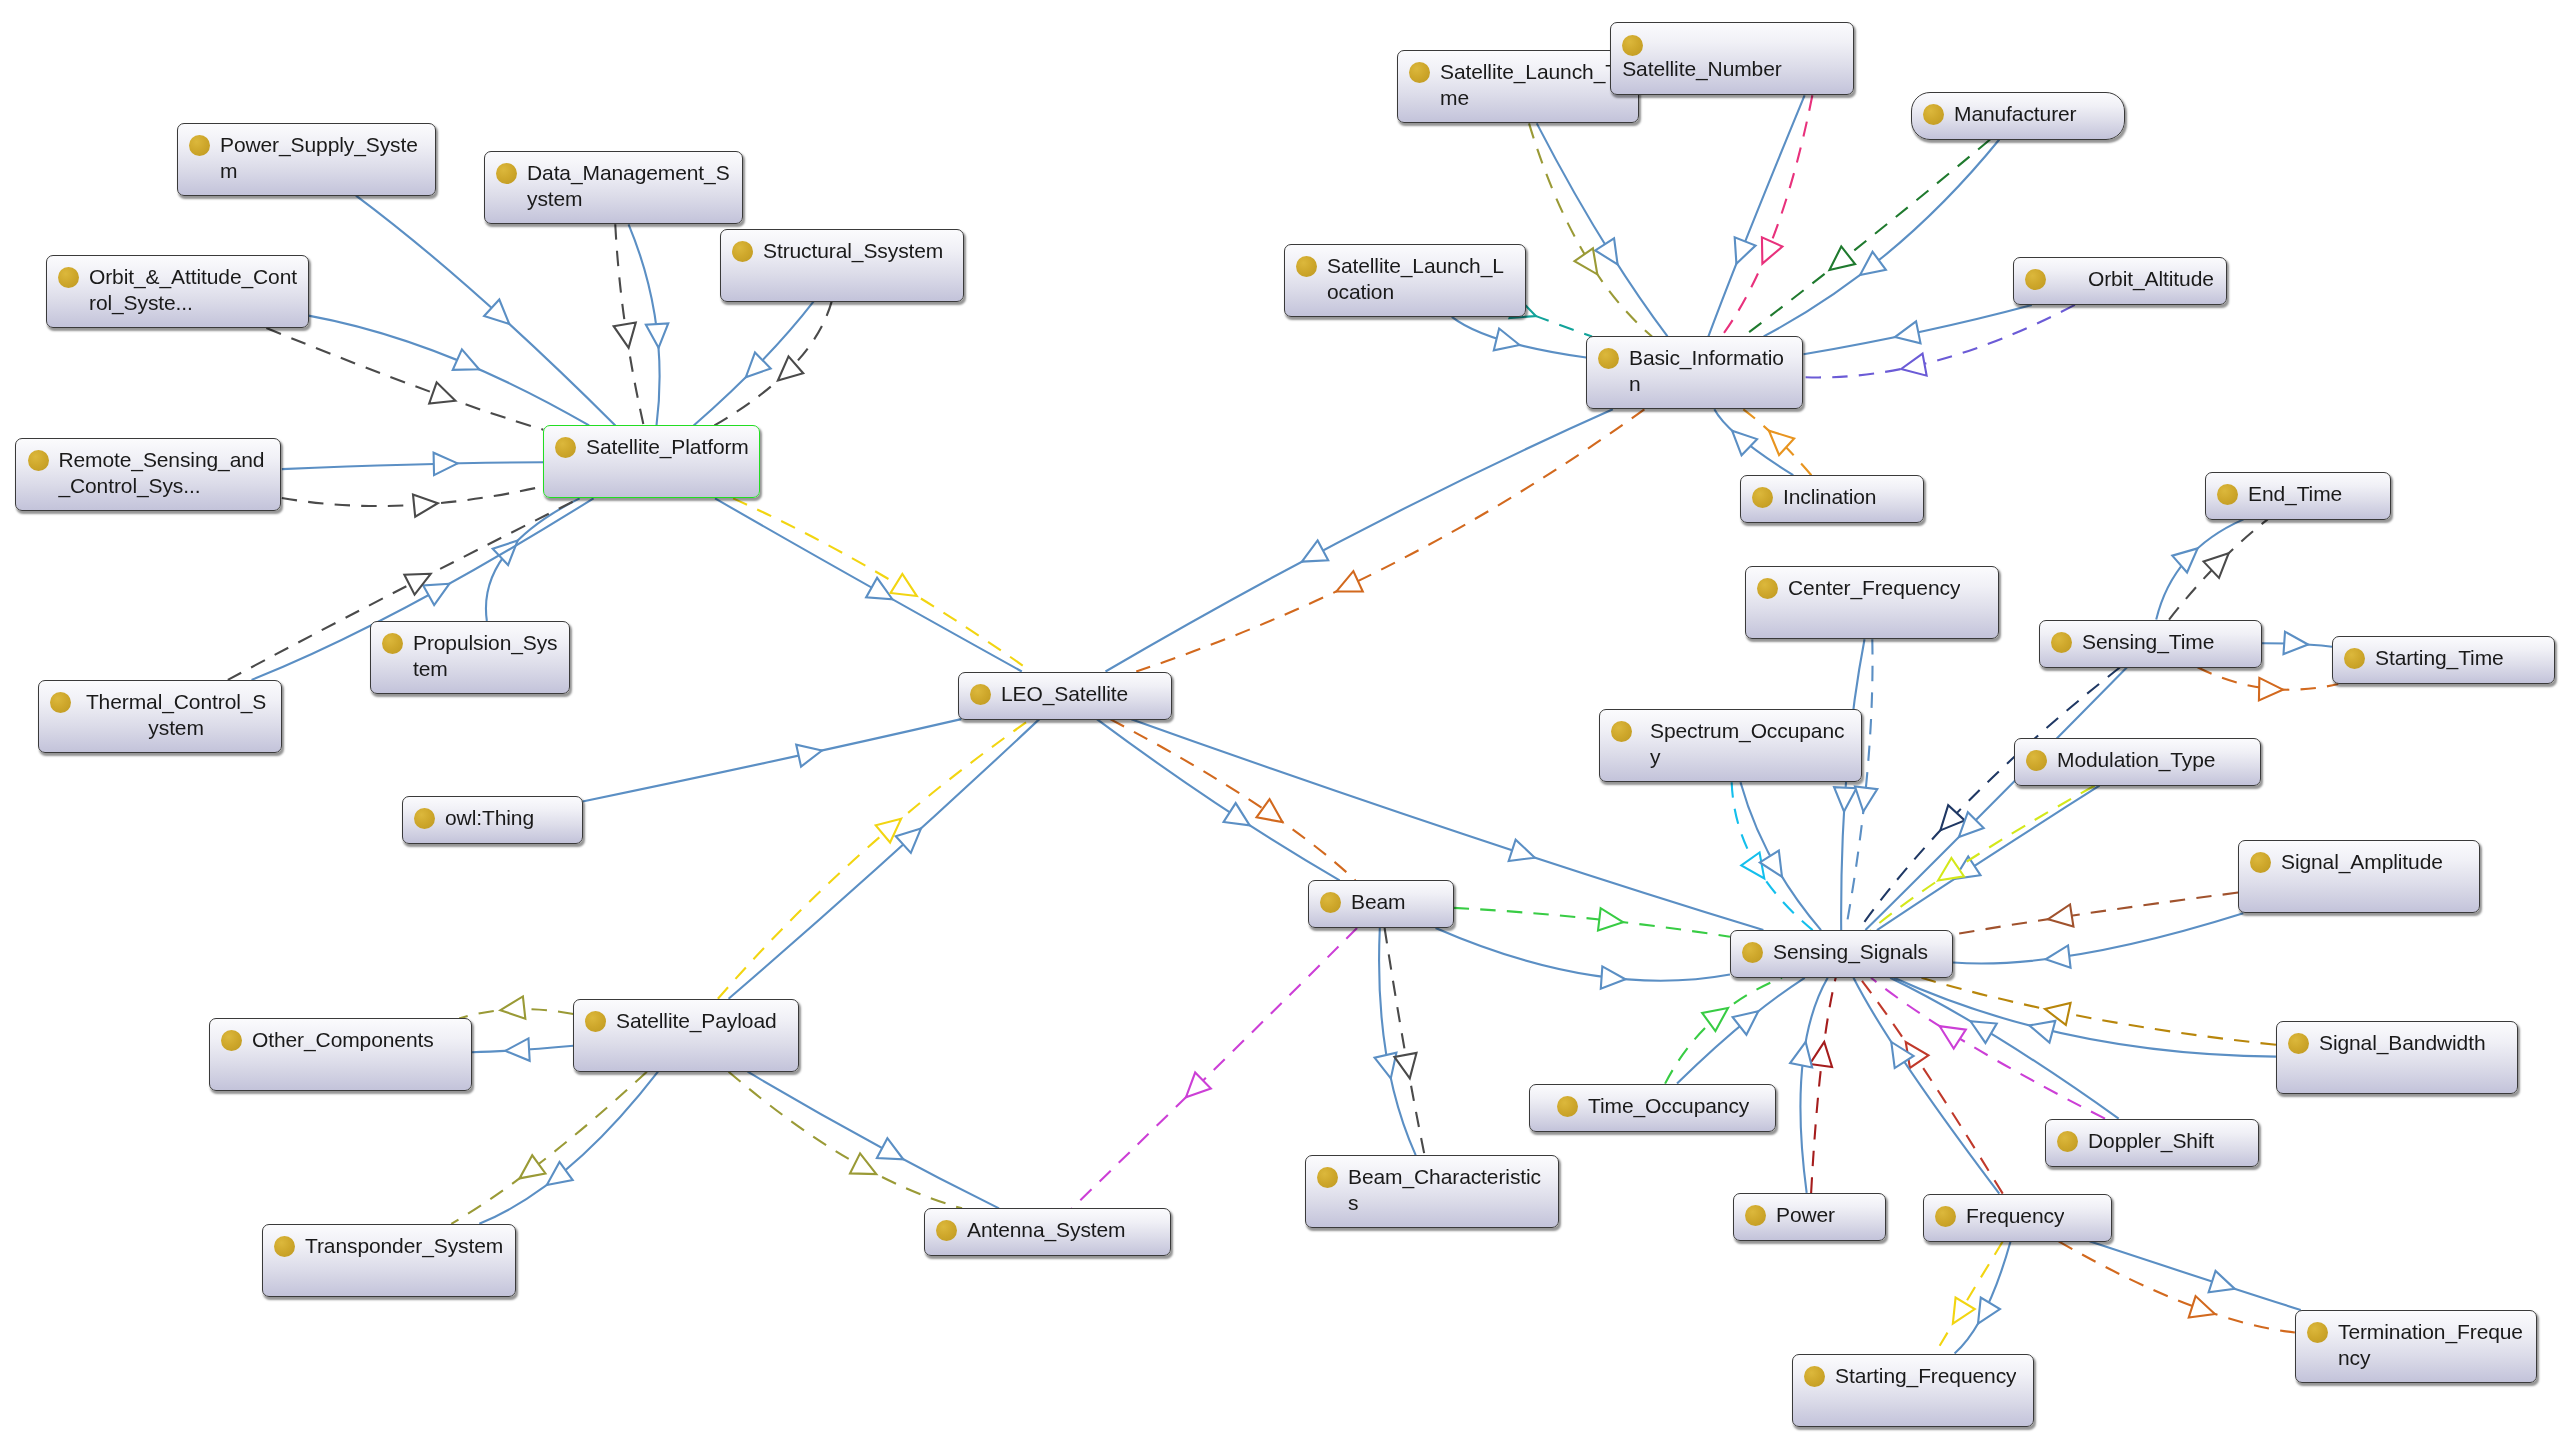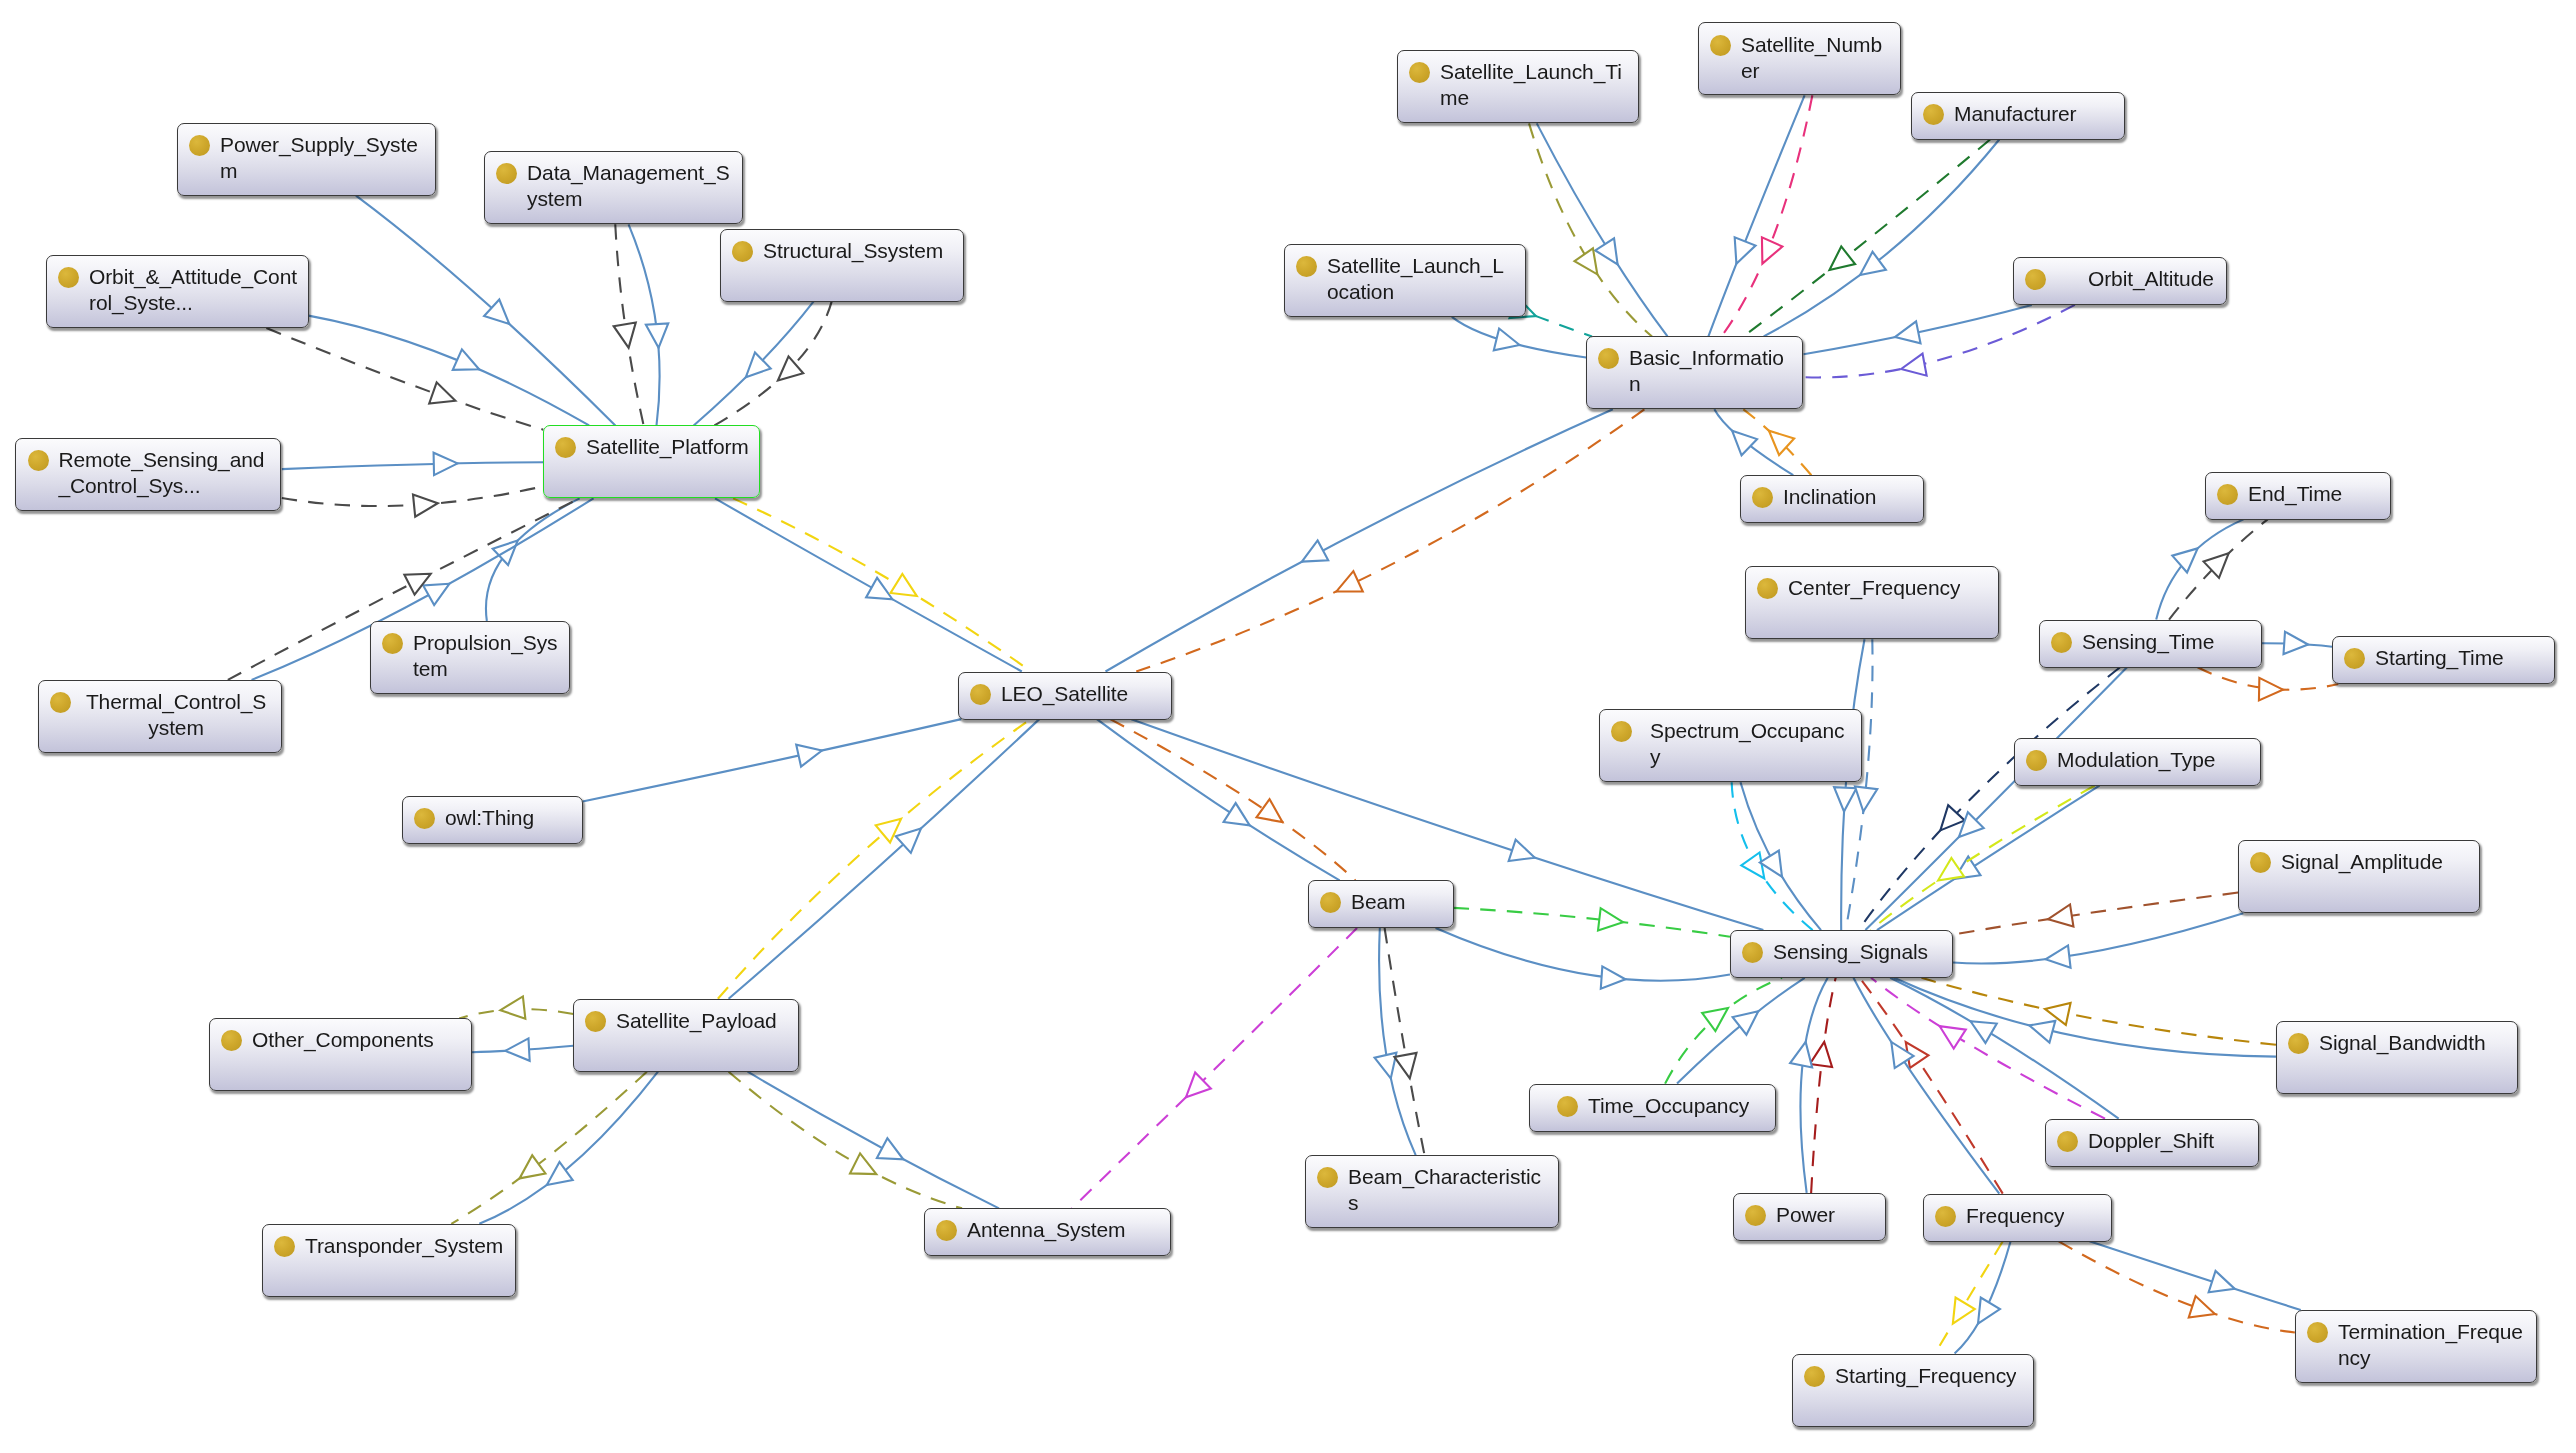--- a/index.html
+++ b/index.html
@@ -257,25 +257,25 @@
         <span class="node-label">owl:Thing</span>
       </div>
       <div class="node" style="left: 958px; top: 672px; width: 214px; height: 48px;">
         <span class="node-dot"></span>
         <span class="node-label">LEO_Satellite</span>
       </div>
       <div class="node" style="left: 1397px; top: 50px; width: 242px; height: 73px;">
         <span class="node-dot"></span>
         <span class="node-label">Satellite_Launch_Time</span>
       </div>
-      <div class="node" style="left: 1698px; top: 22.4px; width: 203px; height: 73px;">
+      <div class="node" style="left: 1610px; top: 22.4px; width: 244px; height: 73px; flex-direction: column;">
         <span class="node-dot"></span>
         <span class="node-label">Satellite_Number</span>
       </div>
-      <div class="node" style="left: 1911px; top: 92px; width: 214px; height: 48px;">
+      <div class="node" style="left: 1911px; top: 92px; width: 214px; height: 48px; border-radius: 19px;">
         <span class="node-dot"></span>
         <span class="node-label">Manufacturer</span>
       </div>
       <div class="node" style="left: 1284px; top: 244px; width: 242px; height: 73px;">
         <span class="node-dot"></span>
         <span class="node-label">Satellite_Launch_Location</span>
       </div>
       <div class="node" style="left: 2013px; top: 257px; width: 214px; height: 48px; gap: 32px;">
         <span class="node-dot"></span>
         <span class="node-label">Orbit_Altitude</span>

